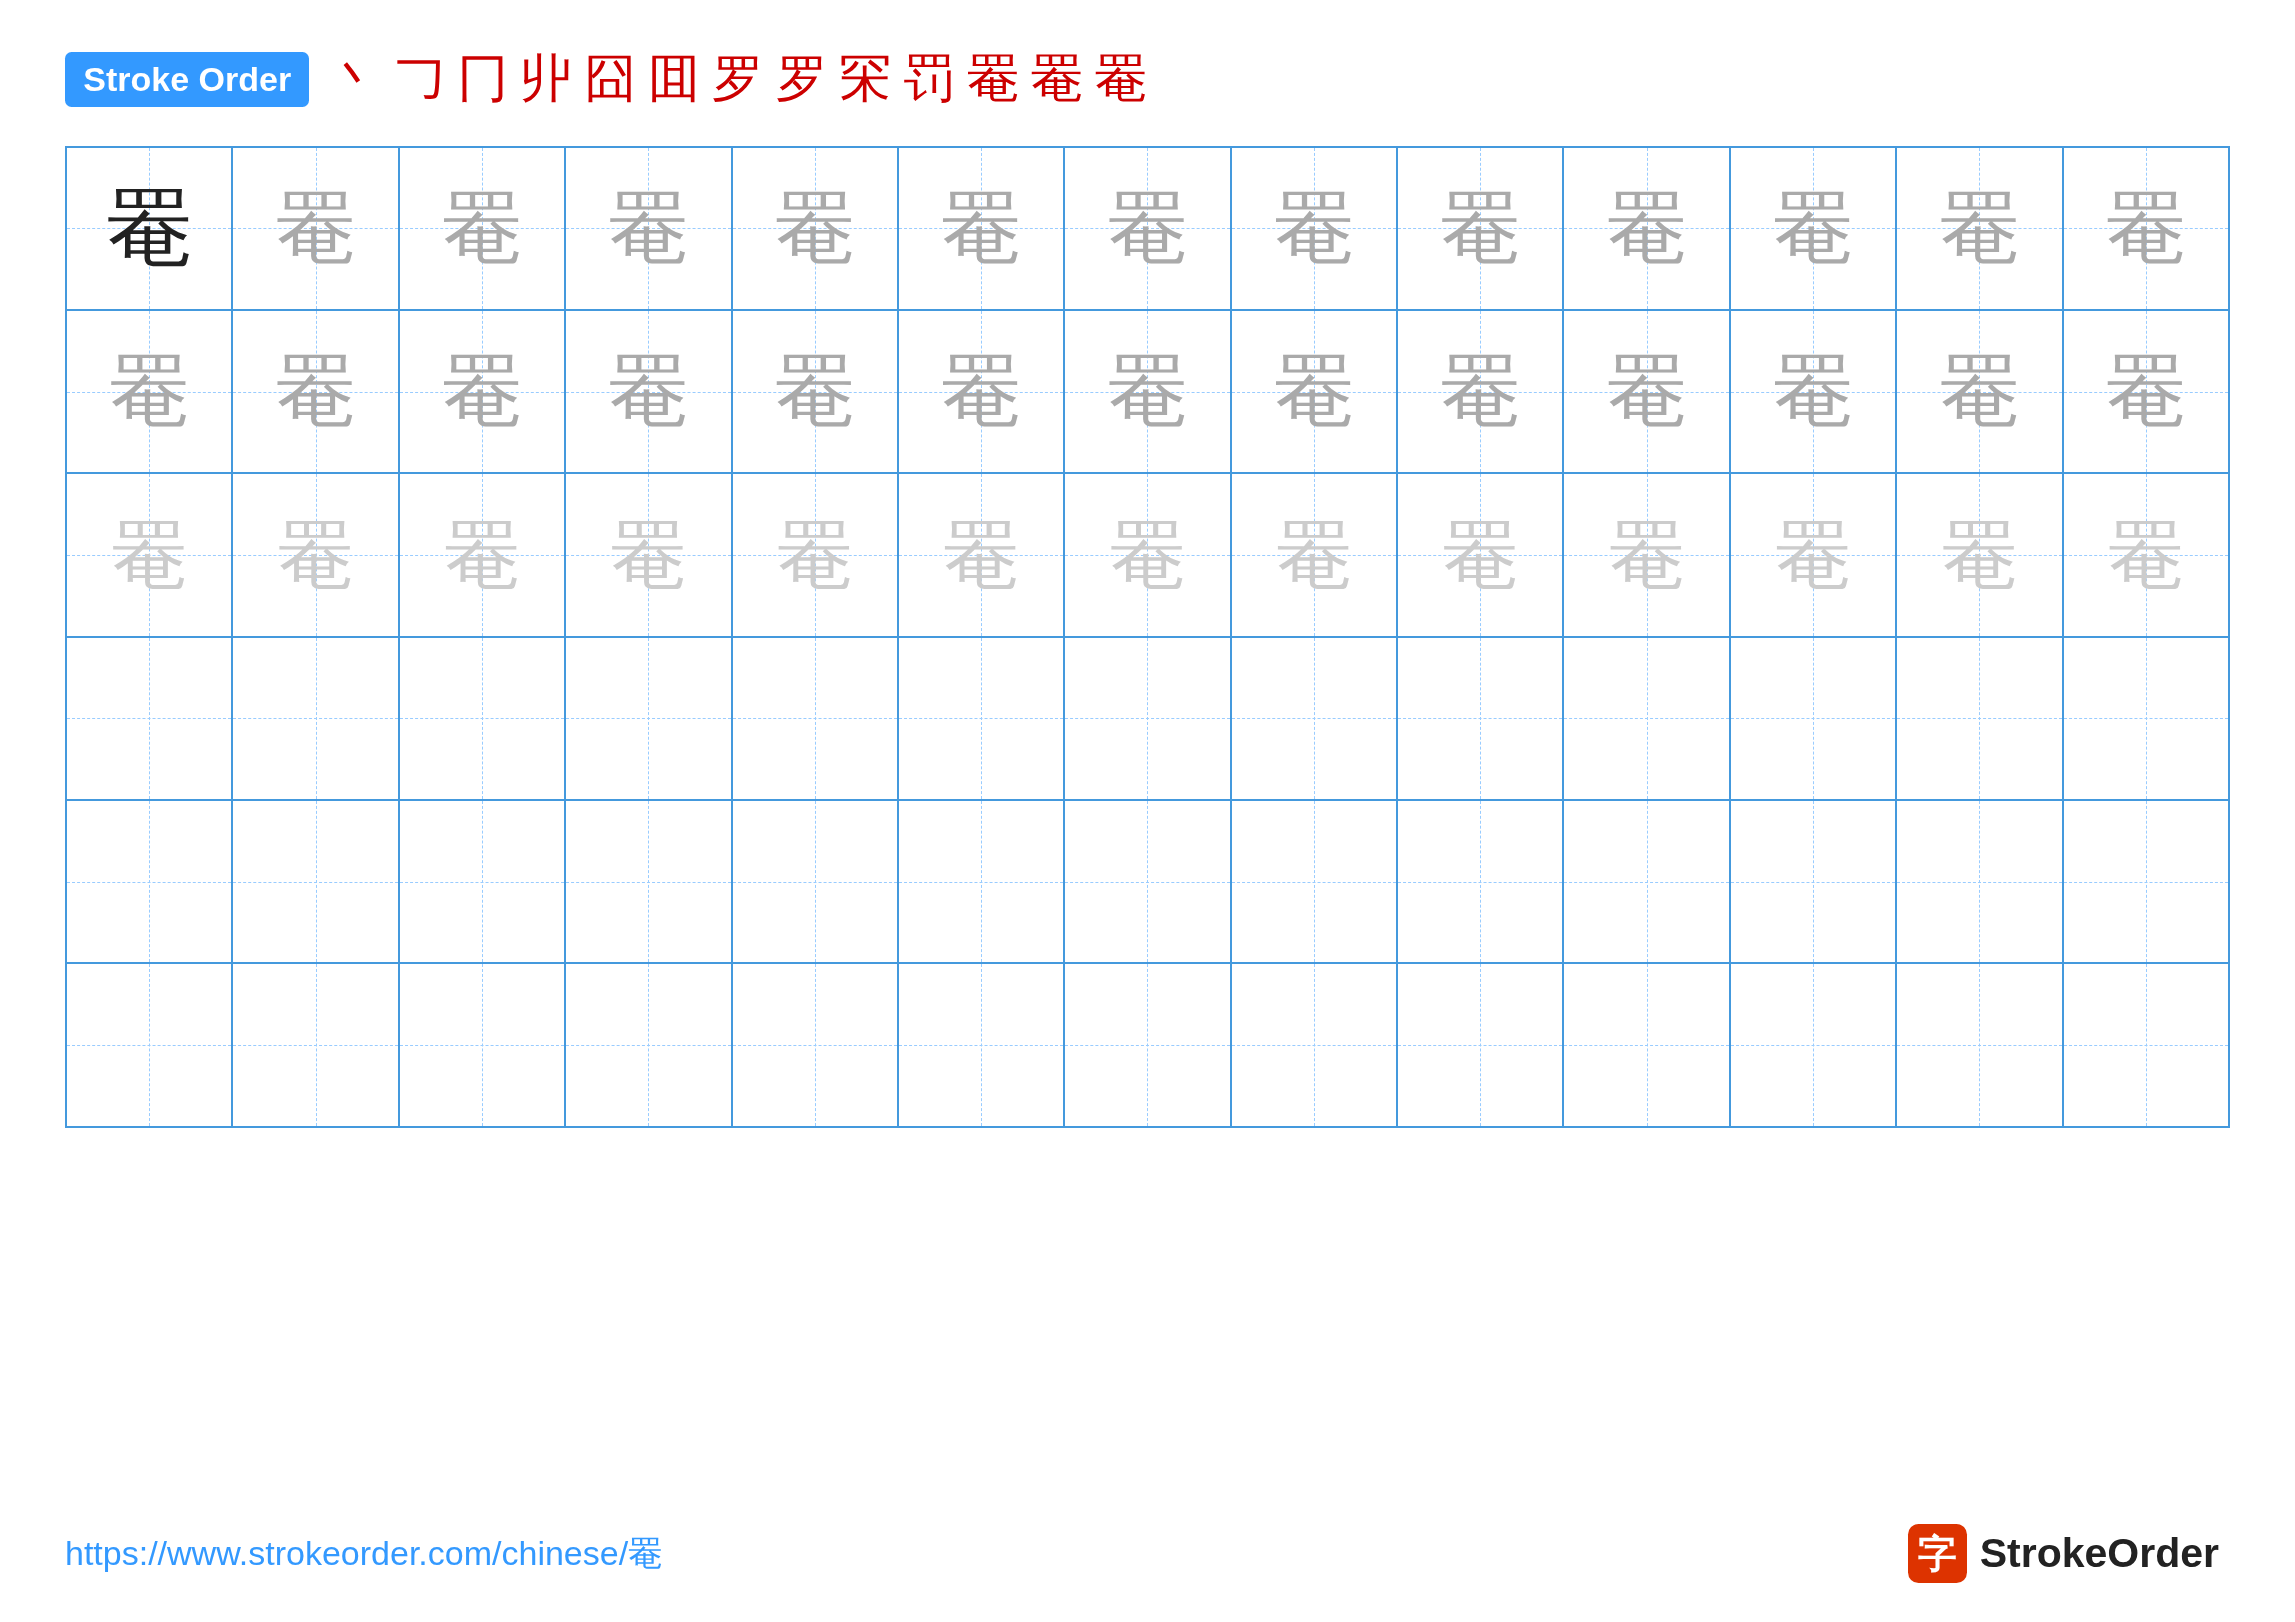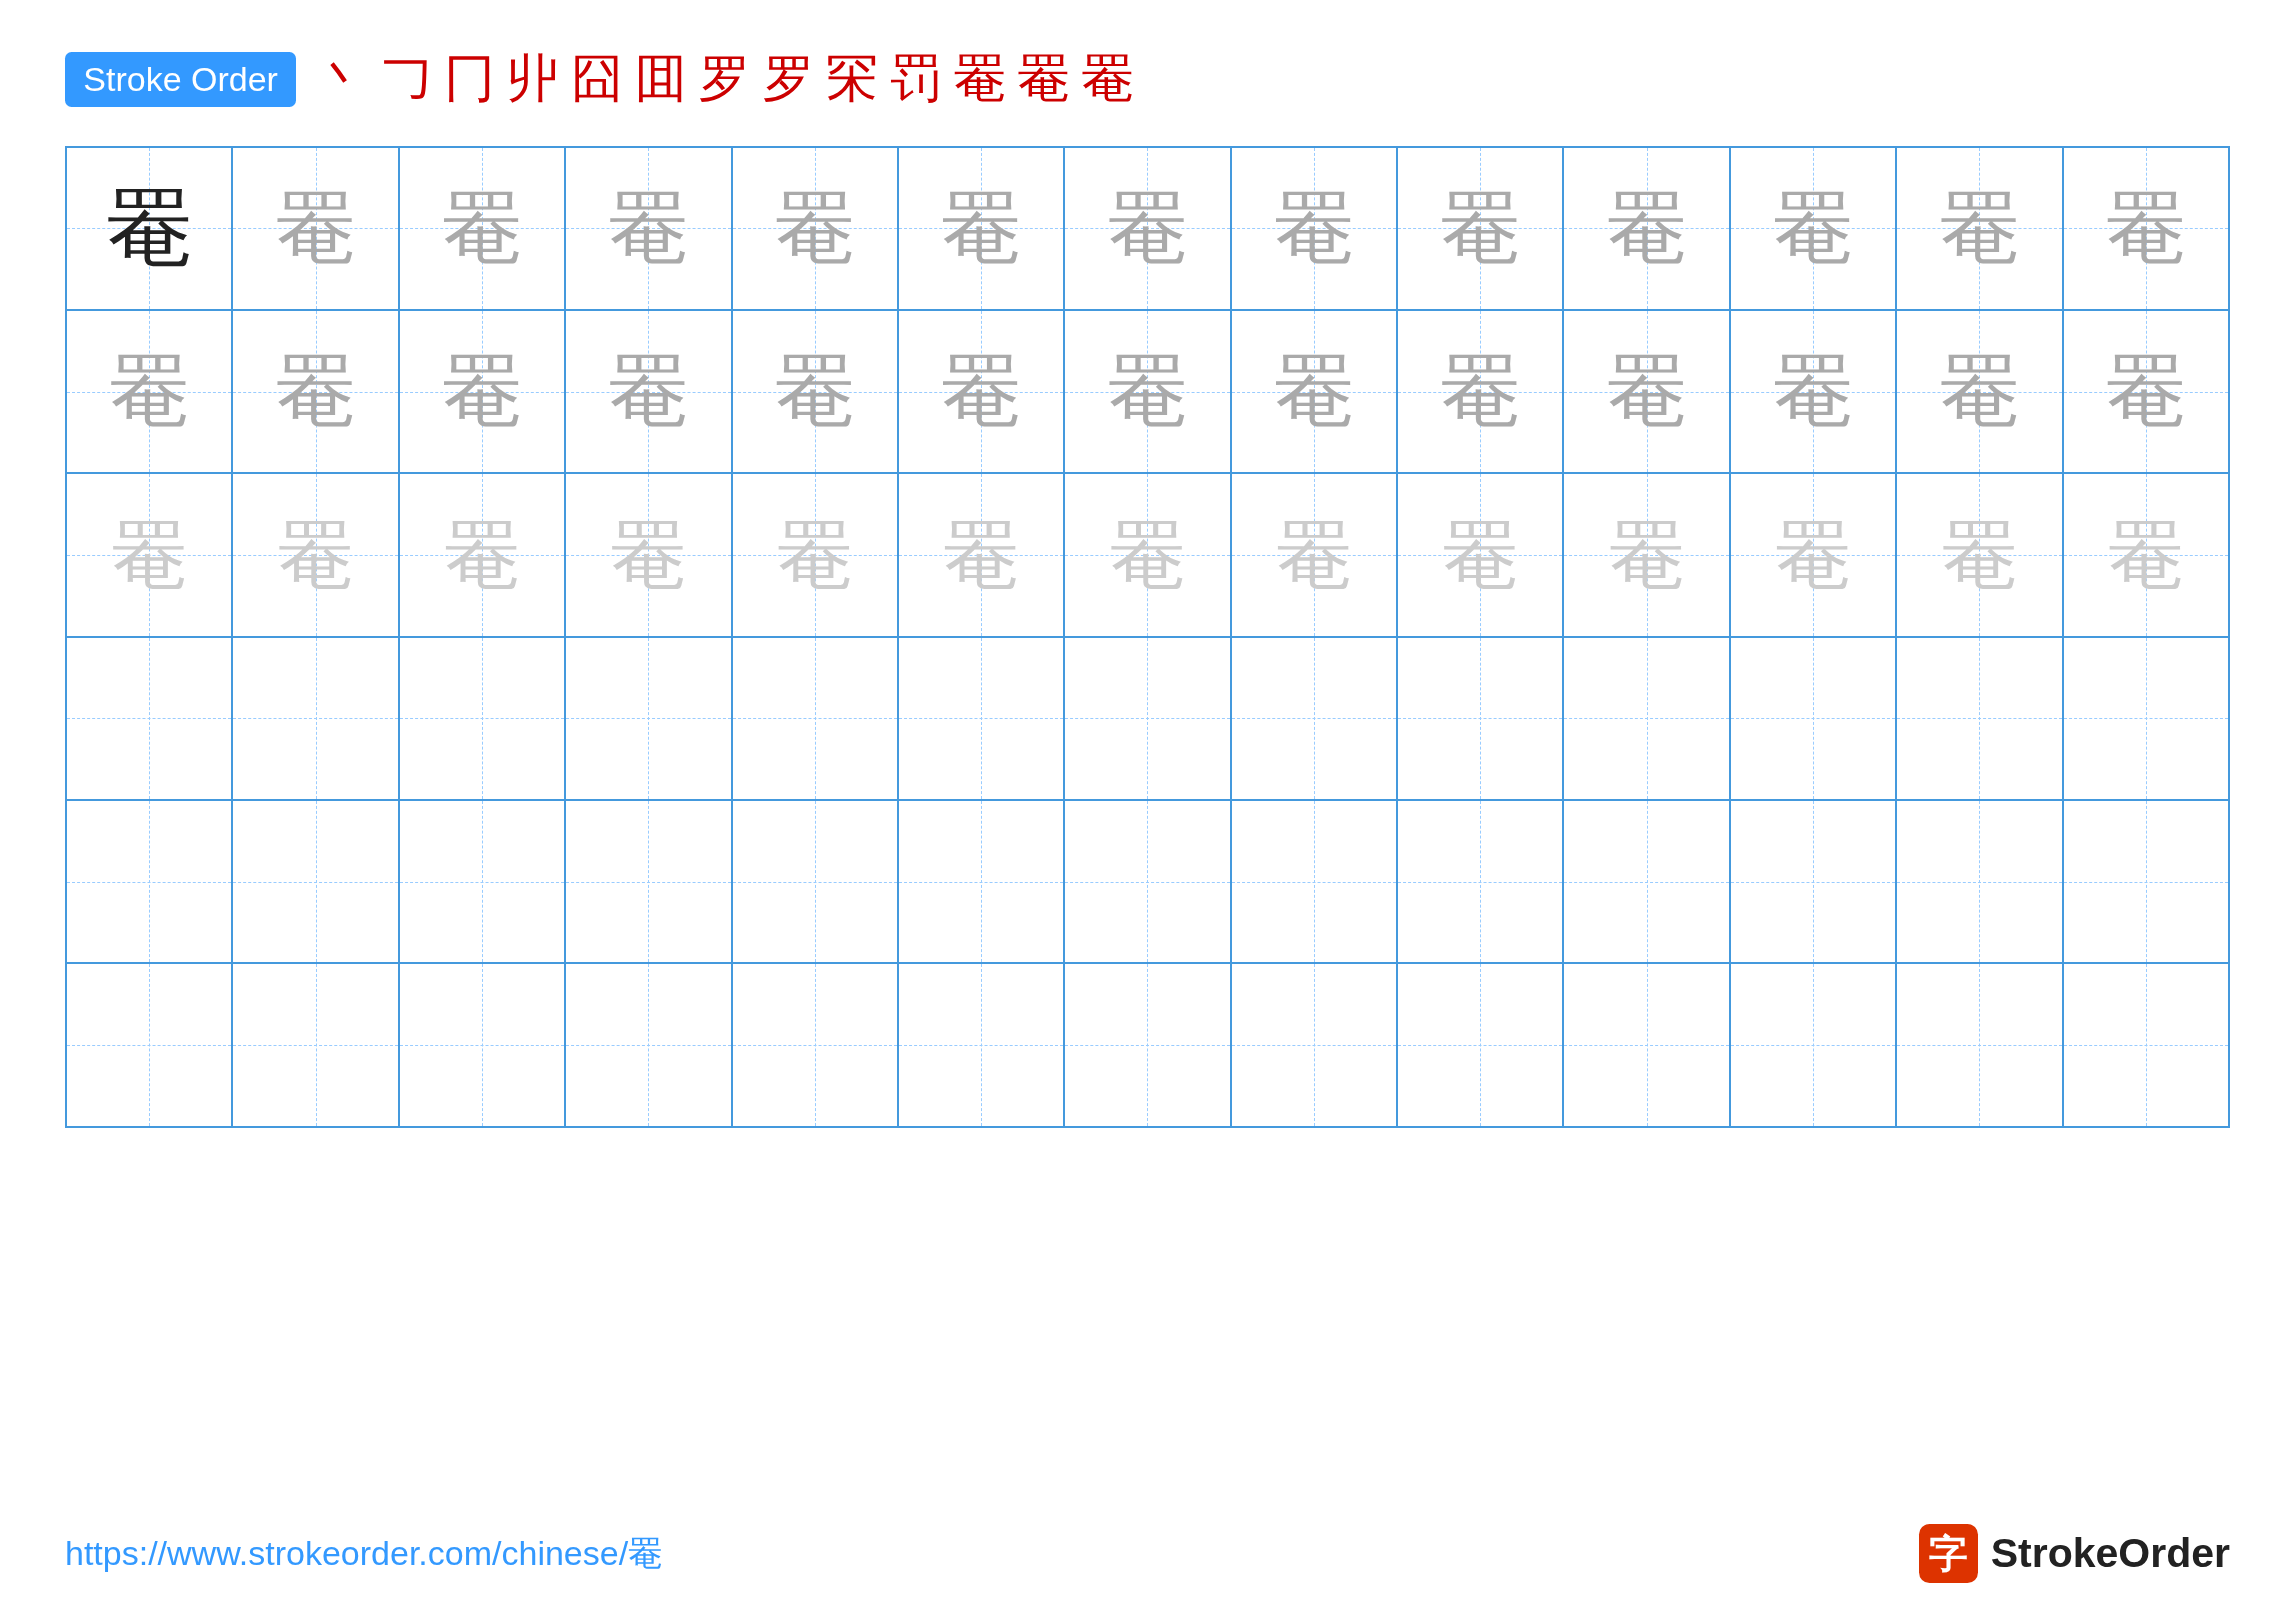--- a/index.html
+++ b/index.html
@@ -33,21 +33,21 @@
       display: flex;
       align-items: center;
       margin-bottom: 39px;
       gap: 19.6px;
     }
 
     .stroke-order-badge {
       background: #3399ff;
       color: white;
       font-size: 34px;
-      font-weight: normal;
+      font-weight: bold;
       padding: 7.9px 18.3px;
       border-radius: 6.5px;
       white-space: nowrap;
     }
 
     .stroke-chars {
       display: flex;
       align-items: center;
       gap: 11.8px;
       flex-wrap: nowrap;
@@ -119,21 +119,21 @@
 
     .cell-char.light {
       color: #cccccc;
       font-size: 75px;
     }
 
     .footer {
       position: absolute;
       bottom: 39px;
       left: 65px;
-      right: 65px;
+      right: 76px;
       display: flex;
       align-items: center;
       justify-content: space-between;
     }
 
     .footer-url {
       font-size: 34px;
       color: #3399ff;
     }
 

